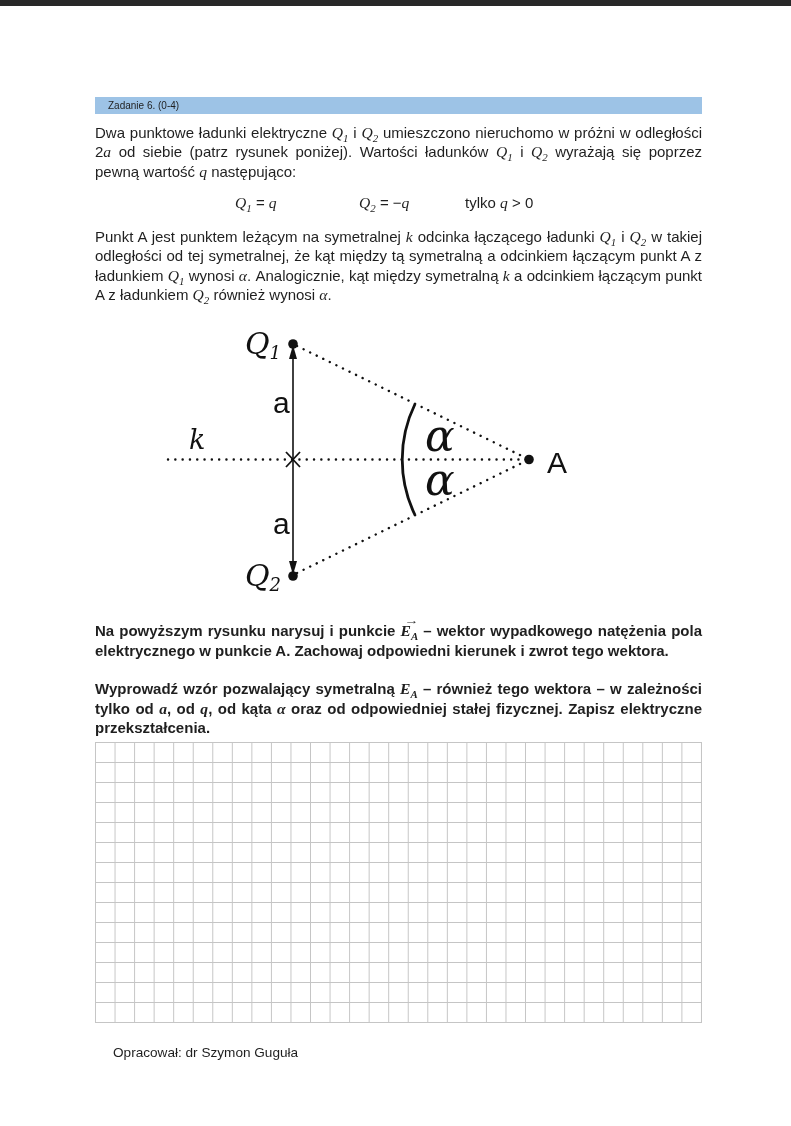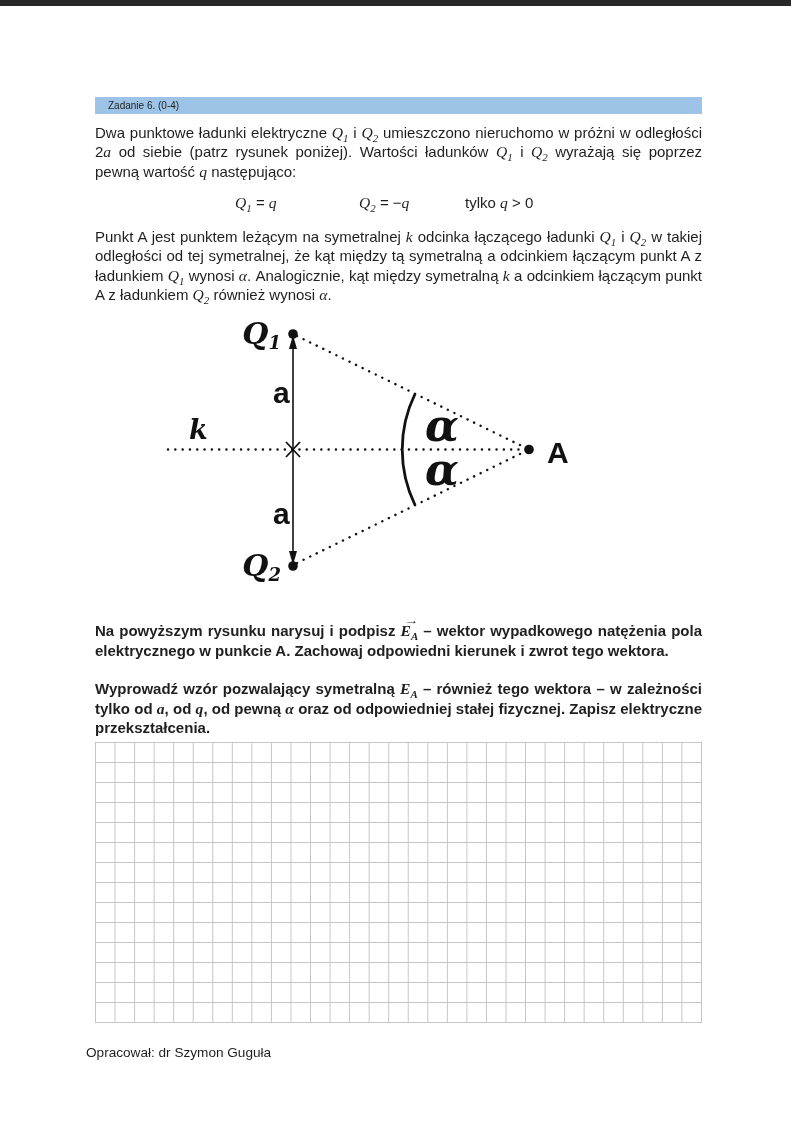--- a/index.html
+++ b/index.html
@@ -36,34 +36,34 @@
   .vec .vec-arrow{
     position:absolute;left:1px;right:-3px;top:-0.62em;
     font-size:0.78em;line-height:1;text-align:center;
     transform:scaleX(1.25);font-style:normal;
   }
   .eq-row{position:absolute;left:95px;top:194px;width:607px;height:20px;font-size:15px;}
   .eq{position:absolute;top:0;white-space:nowrap;}
   .eq1{left:140px;}
   .eq2{left:264px;}
   .eq3{left:370px;}
-  .diagram{position:absolute;left:95px;top:306px;width:607px;height:295px;font-weight:bold;}
+  .diagram{position:absolute;left:95px;top:316px;width:607px;height:295px;}
   .diagram svg{display:block;}
   .dg-serif{font-family:"DejaVu Serif","Liberation Serif",serif;font-style:italic;fill:#111;}
   .dg-sans{font-family:"Liberation Sans",sans-serif;fill:#111;}
   .answer-grid{
     position:absolute;left:95px;top:742px;width:607px;height:281px;
     border-right:1px solid var(--grid-line);
     border-bottom:1px solid var(--grid-line);
     background-image:
       linear-gradient(to right, var(--grid-line) 1px, transparent 1px),
       linear-gradient(to bottom, var(--grid-line) 1px, transparent 1px);
     background-size:19.55px 20px;
   }
-  .footer{position:absolute;left:86px;top:1045px;font-size:13.6px;}
+  .footer{position:absolute;left:113px;top:1045px;font-size:13.6px;}
 </style>
 </head>
 <body>
 
 <div class="top-bar"></div>
 
 <div class="task-header">
   <span>Zadanie 6. (0-4)</span>
 </div>
 
@@ -103,19 +103,19 @@
     <text x="186" y="270" text-anchor="end" class="dg-serif" font-size="30"><tspan>Q</tspan><tspan font-size="18" dy="5">2</tspan></text>
     <text x="94" y="133" class="dg-serif" font-size="27">k</text>
     <text x="178" y="97" class="dg-sans" font-size="30">a</text>
     <text x="178" y="218" class="dg-sans" font-size="30">a</text>
     <text x="330" y="135" class="dg-serif" font-size="44">α</text>
     <text x="330" y="179" class="dg-serif" font-size="44">α</text>
     <text x="452" y="157" class="dg-sans" font-size="30">A</text>
   </svg>
 </div>
 
-<p class="body-text bold bp1"><span>Na powyższym rysunku narysuj i podpisz </span><span class="vec"><span class="vec-arrow">→</span><span class="mvar">E<sub>A</sub></span></span><span> – wektor wypadkowego natężenia pola elektrycznego w punkcie A. Zachowaj odpowiedni kierunek i zwrot tego wektora.</span></p>
+<p class="body-text bold bp1"><span>Na powyższym rysunku narysuj i punkcie </span><span class="vec"><span class="vec-arrow">→</span><span class="mvar">E<sub>A</sub></span></span><span> – wektor wypadkowego natężenia pola elektrycznego w punkcie A. Zachowaj odpowiedni kierunek i zwrot tego wektora.</span></p>
 
-<p class="body-text bold bp2"><span>Wyprowadź wzór pozwalający symetralną </span><span class="mvar">E<sub>A</sub></span><span> – również tego wektora – w zależności tylko od </span><span class="mvar">a</span><span>, od </span><span class="mvar">q</span><span>, od pewną </span><span class="mvar">α</span><span> oraz od odpowiedniej stałej fizycznej. Zapisz elektryczne przekształcenia.</span></p>
+<p class="body-text bold bp2"><span>Wyprowadź wzór pozwalający symetralną </span><span class="mvar">E<sub>A</sub></span><span> – również tego wektora – w zależności tylko od </span><span class="mvar">a</span><span>, od </span><span class="mvar">q</span><span>, od kąta </span><span class="mvar">α</span><span> oraz od odpowiedniej stałej fizycznej. Zapisz elektryczne przekształcenia.</span></p>
 
 <div class="answer-grid" style="background-size: calc(3.22581%) calc(7.14286%);"></div>
 
 <div class="footer">Opracował: dr Szymon Guguła</div>
 
 </body></html>

